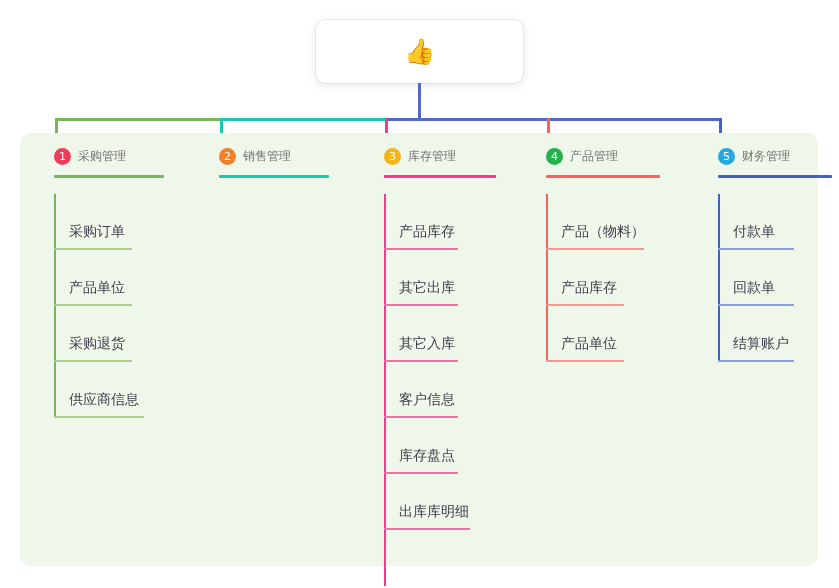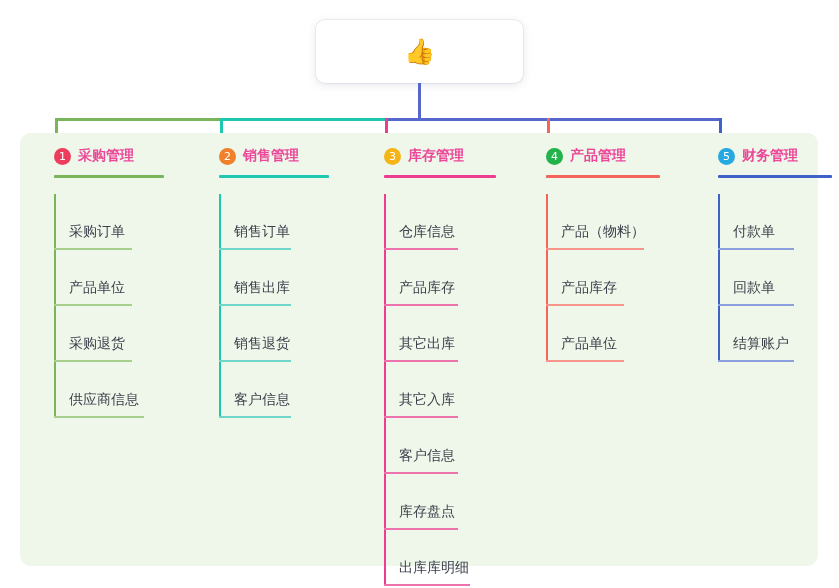--- a/index.html
+++ b/index.html
@@ -78,24 +78,23 @@
     height: 17px;
     border-radius: 50%;
     color: #ffffff;
     font-size: 11px;
     line-height: 17px;
     text-align: center;
     flex: 0 0 auto;
     font-family: "DejaVu Sans", sans-serif;
   }
   .col-title {
-    font-size: 14px;
-    color: #ec4899;
+    font-size: 12px;
+    color: #737373;
     white-space: nowrap;
-    font-weight: bold;
   }
   .head-rule {
     height: 3px;
     margin-top: 6px;
     border-radius: 1px;
   }
 
   
   .items {
     position: relative;
@@ -174,53 +173,30 @@
           <div class="leaf-rule" style="background: rgb(168, 207, 142); width: 90px;"></div>
         </div>
       </div>
     </div>
     <div class="column" style="left: 201px; width: 148px;">
       <div class="col-head">
         <span class="badge" style="background: rgb(240, 129, 42);">2</span>
         <span class="col-title">销售管理</span>
       </div>
       <div class="head-rule" style="background: rgb(30, 200, 176); width: 110px; margin-left: 18px;"></div>
-      <div class="items">
-        <div class="spine" style="background: rgb(30, 200, 176); height: 224px;"></div>
-        <div class="leaf">
-          <span class="leaf-text">销售订单</span>
-          <div class="leaf-rule" style="background: rgb(111, 213, 198); width: 72px;"></div>
-        </div>
-        <div class="leaf">
-          <span class="leaf-text">销售出库</span>
-          <div class="leaf-rule" style="background: rgb(111, 213, 198); width: 72px;"></div>
-        </div>
-        <div class="leaf">
-          <span class="leaf-text">销售退货</span>
-          <div class="leaf-rule" style="background: rgb(111, 213, 198); width: 72px;"></div>
-        </div>
-        <div class="leaf">
-          <span class="leaf-text">客户信息</span>
-          <div class="leaf-rule" style="background: rgb(111, 213, 198); width: 72px;"></div>
-        </div>
-      </div>
     </div>
     <div class="column" style="left: 366px; width: 150px;">
       <div class="col-head">
         <span class="badge" style="background: rgb(245, 180, 23);">3</span>
         <span class="col-title">库存管理</span>
       </div>
       <div class="head-rule" style="background: rgb(238, 61, 143); width: 112px; margin-left: 18px;"></div>
       <div class="items">
         <div class="spine" style="background: rgb(238, 61, 143); height: 392px;"></div>
         <div class="leaf">
-          <span class="leaf-text">仓库信息</span>
-          <div class="leaf-rule" style="background: rgb(238, 115, 173); width: 74px;"></div>
-        </div>
-        <div class="leaf">
           <span class="leaf-text">产品库存</span>
           <div class="leaf-rule" style="background: rgb(238, 115, 173); width: 74px;"></div>
         </div>
         <div class="leaf">
           <span class="leaf-text">其它出库</span>
           <div class="leaf-rule" style="background: rgb(238, 115, 173); width: 74px;"></div>
         </div>
         <div class="leaf">
           <span class="leaf-text">其它入库</span>
           <div class="leaf-rule" style="background: rgb(238, 115, 173); width: 74px;"></div>

